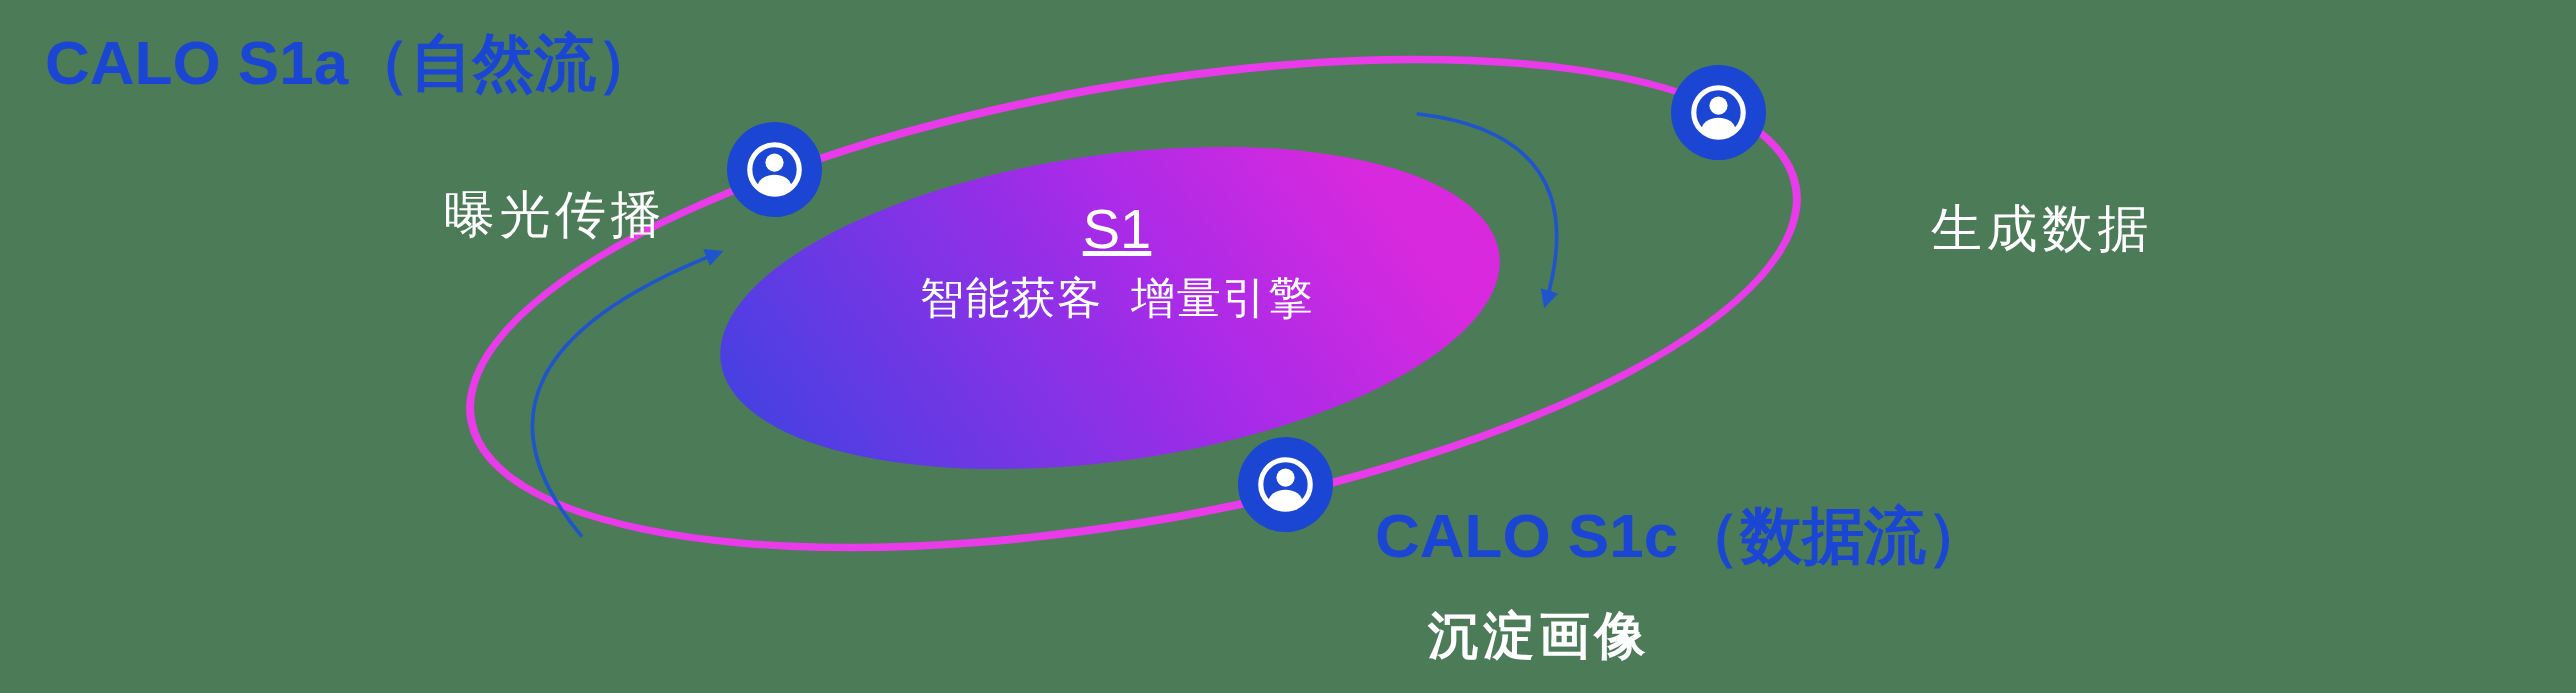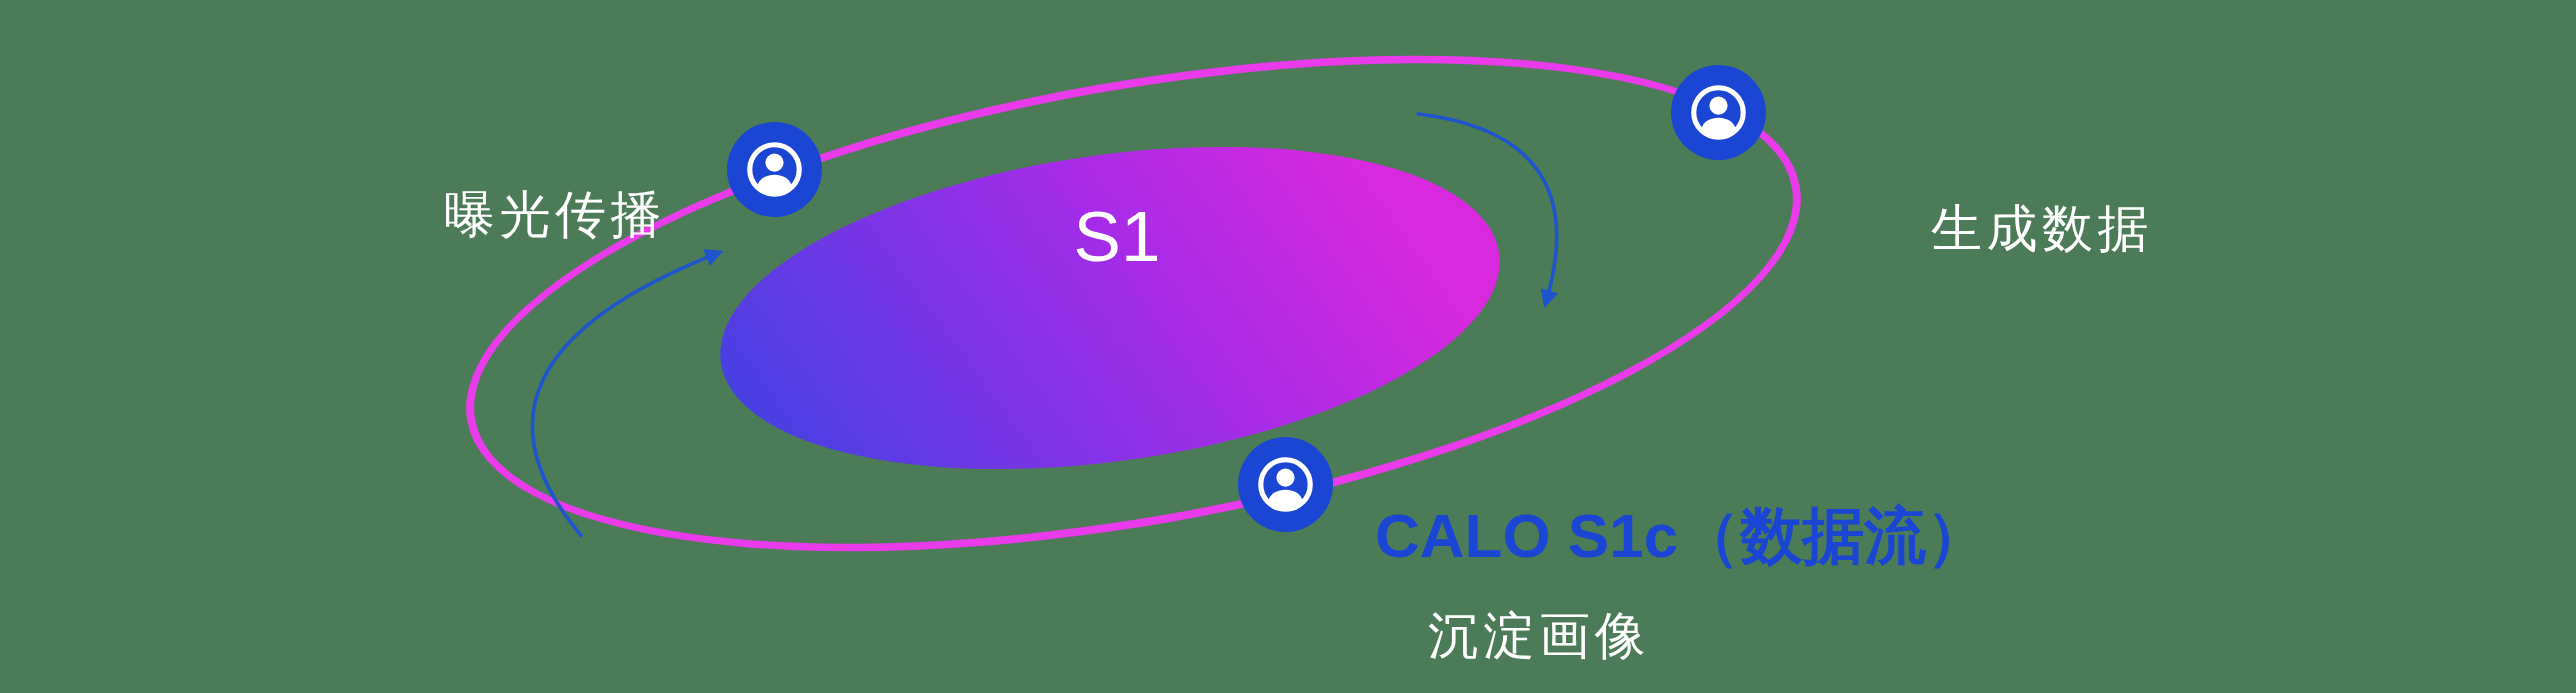--- a/index.html
+++ b/index.html
@@ -17,21 +17,21 @@
   
   .core{
     position:absolute;left:717px;top:155px;width:786px;height:306px;
     border-radius:50%;transform:rotate(-8deg);
     background:linear-gradient(62deg,#4840e2 8%,#a62be8 55%,#d829de 84%);
   }
   .center-text{
     position:absolute;left:817px;top:198px;width:600px;
     text-align:center;color:#ffffff;z-index:6;
   }
-  .center-title{font-size:71px;font-weight:500;line-height:1.1;}
+  .center-title{font-size:56px;font-weight:500;line-height:1.1;text-decoration:underline;}
   .center-sub{font-size:44px;font-weight:400;margin-top:9px;letter-spacing:1.8px;white-space:pre;}
   .node-label{
     position:absolute;color:#1b46d4;font-size:62px;font-weight:600;
     white-space:nowrap;z-index:6;line-height:1.15;
   }
   .node-sub{
     position:absolute;color:#ffffff;font-size:51px;font-weight:500;
     letter-spacing:4.5px;white-space:nowrap;z-index:6;line-height:1.15;
   }
   .node-icon{position:absolute;width:95px;height:95px;z-index:5;}
@@ -40,21 +40,21 @@
 
   .label-s1a{left:45px;top:27px;}
   .sub-s1a{left:444px;top:138px;margin-top:48px;}
   .icon-s1a{left:727px;top:122px;}
 
   .label-s1b{left:1828px;top:84px;}
   .sub-s1b{left:1931px;top:200px;}
   .icon-s1b{left:1671px;top:65px;}
 
   .label-s1c{left:1375px;top:500px;text-align:center;}
-  .sub-s1c{left:1428px;top:607px;}
+  .sub-s1c{left:1428px;top:607px;font-weight:bold;}
   .icon-s1c{left:1238px;top:437px;}
 </style>
 </head>
 <body>
 
 <svg width="0" height="0" style="position:absolute" aria-hidden="true">
   <defs>
     <clipPath id="badge-clip">
         <circle cx="24" cy="24" r="12.5"></circle>
       </clipPath>
@@ -79,22 +79,24 @@
       <marker id="ah" viewBox="0 0 10 10" refX="7" refY="5" markerWidth="5" markerHeight="5" orient="auto">
         <path d="M0 0 L10 5 L0 10 z" fill="#1e55cc"></path>
       </marker>
     </defs>
     <path d="M 640 590 Q 480 400 790 278" fill="none" stroke="#1e55cc" stroke-width="4" marker-end="url(#ah)"></path>
     <path d="M 1558 125 Q 1755 148 1700 333" fill="none" stroke="#1e55cc" stroke-width="4" marker-end="url(#ah)"></path>
   </svg>
 
   <div class="center-text">
     <div class="center-title">S1</div>
+    <div class="center-sub">智能获客  增量引擎</div>
   </div>
 
+  <div class="node-label label-s1a">CALO S1a（自然流）</div>
   <div class="node-sub sub-s1a">曝光传播</div>
   <div class="node-icon icon-s1a">
     <svg viewBox="0 0 48 48">
         <use href="#user-badge"></use>
       </svg>
   </div>
 
   <div class="node-sub sub-s1b">生成数据</div>
   <div class="node-icon icon-s1b">
     <svg viewBox="0 0 48 48">

